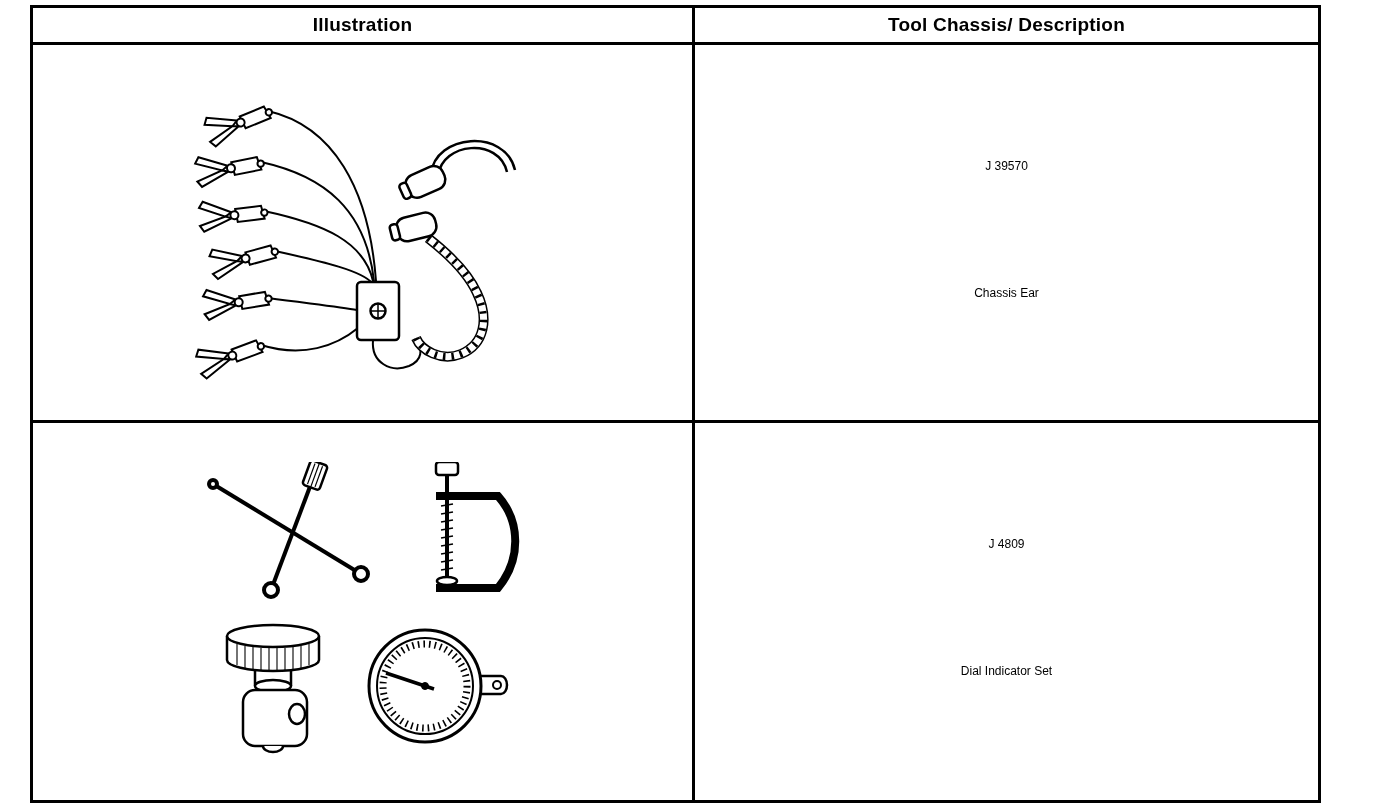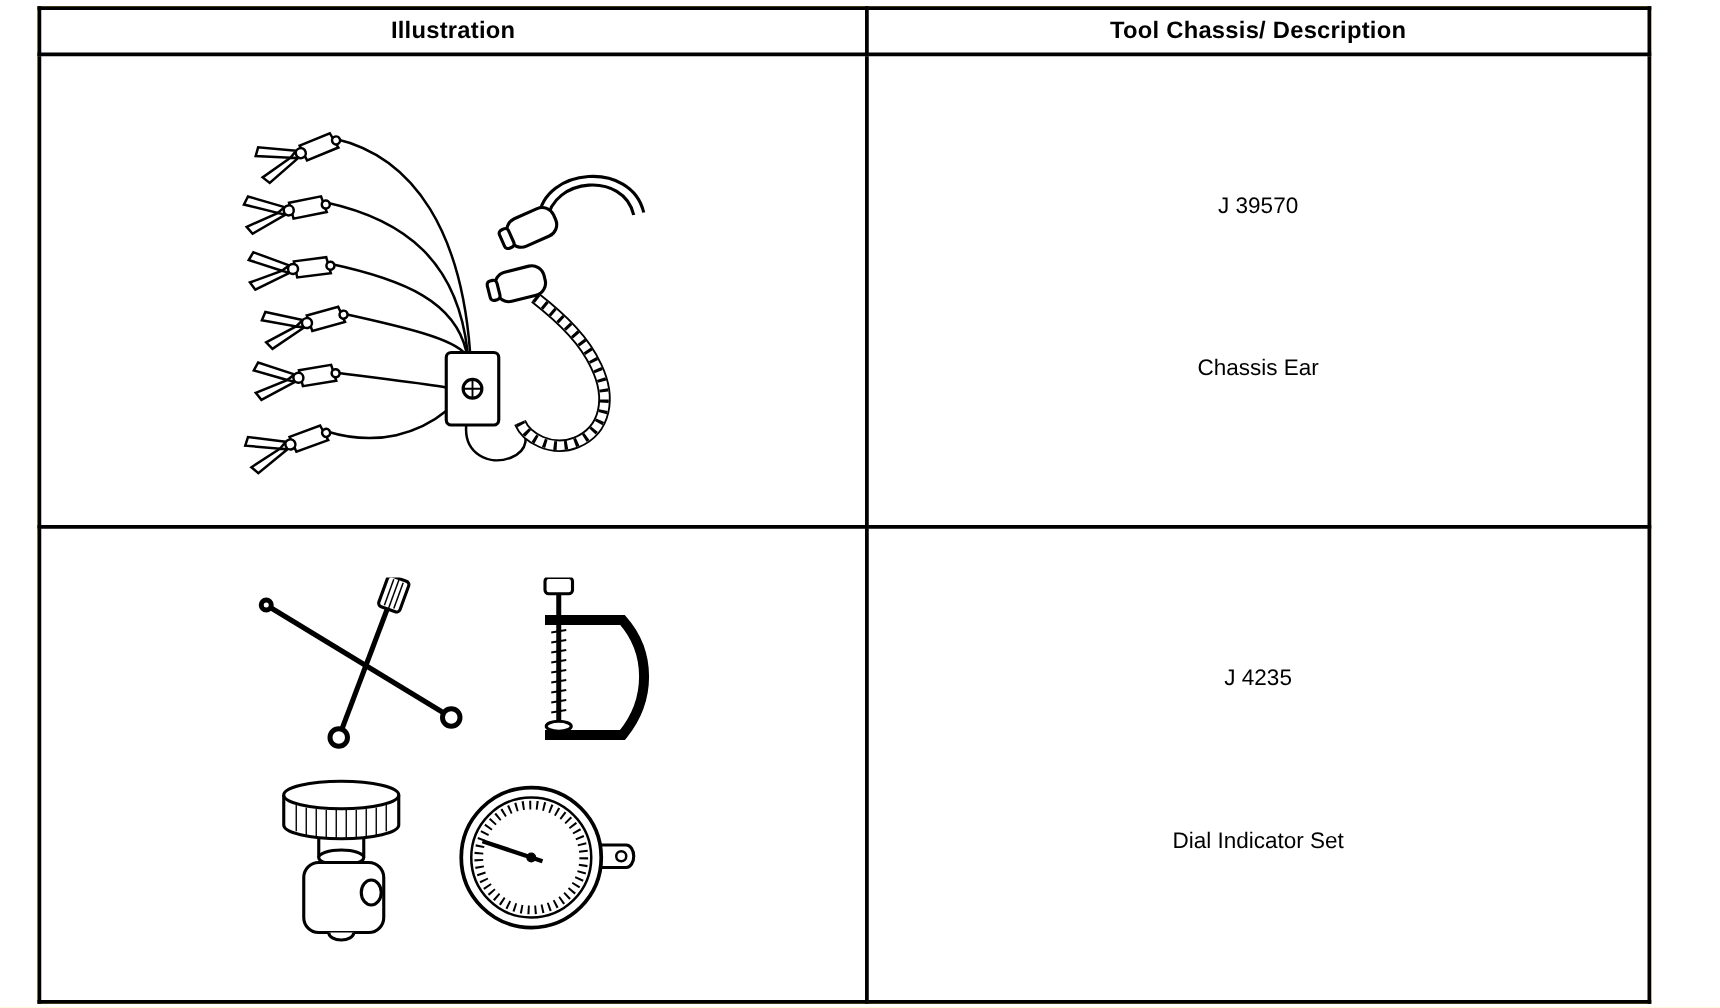--- a/index.html
+++ b/index.html
@@ -12,21 +12,22 @@
     font-family:"Liberation Sans","DejaVu Sans",sans-serif;
     overflow:hidden;
   }
   table.tools-table {
     position:absolute;
     left:30px;
     top:5px;
     width:1288px;
     border-collapse:collapse;
     table-layout:fixed;
-    background:#fde047;
+    background:#0369a1;
+    border-radius:19px;
   }
   table.tools-table th,
   table.tools-table td {
     border:3px solid #000000;
     padding:0;
     background:#ffffff;
   }
   th.col-header {
     height:34px;
     font-size:19px;
@@ -43,21 +44,21 @@
   tr.tool-row-2 td { height:377px; }
   td.desc-cell { vertical-align:top; }
   .cell-flex {
     display:flex;
     flex-direction:column;
     justify-content:space-evenly;
     align-items:center;
     height:369px;
   }
   .tool-number, .tool-description {
-    font-size:18px;
+    font-size:12px;
     color:#000000;
     text-align:center;
   }
   svg.illustration { display:inline-block; vertical-align:middle; }
 </style>
 </head>
 <body>
 
 <div class="page">
   <table class="tools-table">
@@ -204,20 +205,20 @@
               <circle cx="232" cy="224" r="56" stroke-width="3"></circle>
               <circle cx="232" cy="224" r="48" stroke-width="2"></circle>
               <circle cx="232" cy="224" r="42" fill="none" stroke-width="7" stroke-dasharray="1.6 4"></circle>
               <line x1="241" y1="227" x2="193" y2="211" stroke-width="3.5"></line>
               <circle cx="232" cy="224" r="3.5" fill="#000"></circle>
             </g>
           </svg>
         </td>
         <td class="desc-cell">
           <div class="cell-flex">
-            <div class="tool-number">J 4235</div>
+            <div class="tool-number">J 4809</div>
             <div class="tool-description">Dial Indicator Set</div>
           </div>
         </td>
       </tr>
     </tbody>
   </table>
 </div>
 
 </body></html>

